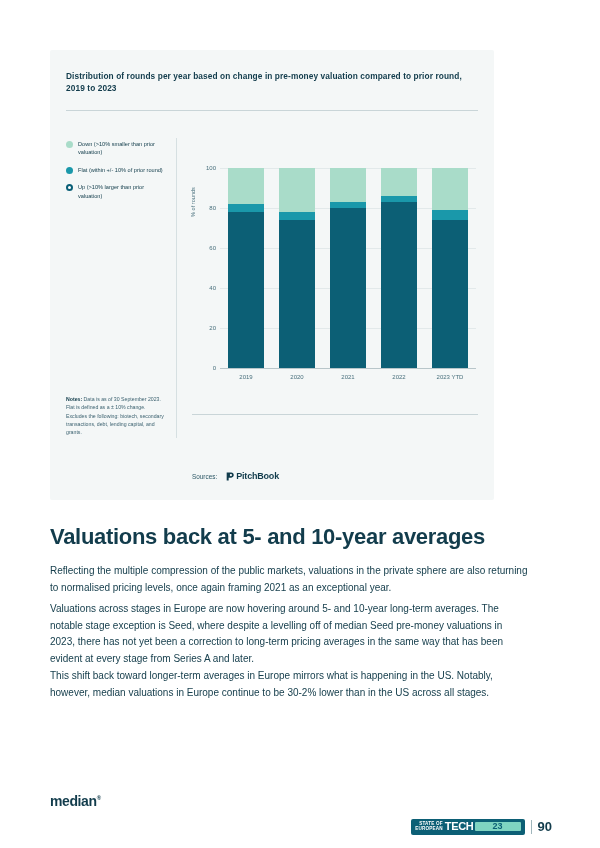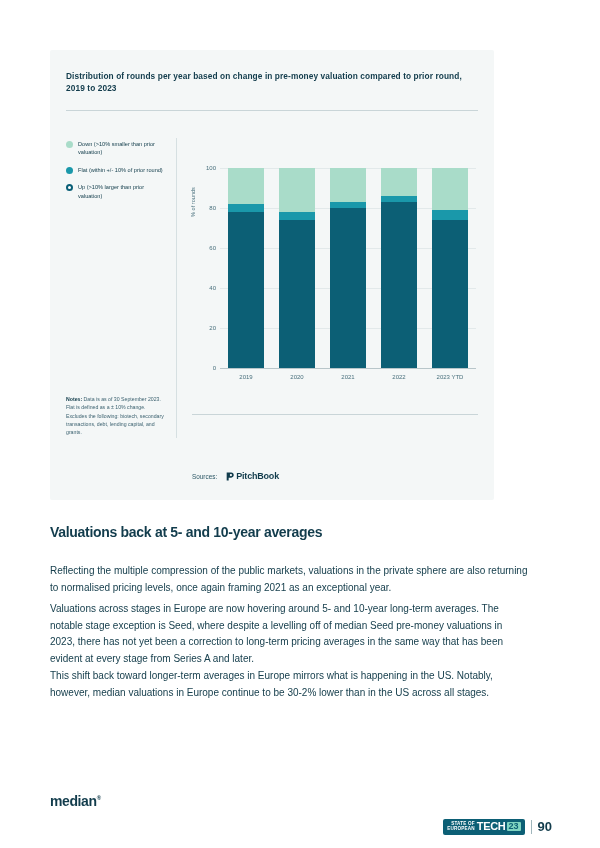--- a/index.html
+++ b/index.html
@@ -209,21 +209,21 @@
     color: #49707d;
     text-align: center;
     transform: translateX(-50%);
   }
 
   
   .headline {
     position: absolute;
     left: 50px;
     top: 524px;
-    font-size: 14px;
+    font-size: 22px;
     font-weight: bold;
     color: #123c4c;
     letter-spacing: -0.3px;
   }
   .para {
     position: absolute;
     left: 50px;
     width: 478px;
     font-size: 10px;
     line-height: 1.65;
@@ -275,21 +275,21 @@
     text-align: right;
   }
   .badge .tech {
     font-size: 11px;
     letter-spacing: -0.3px;
   }
   .badge .yr {
     background: #7fd4c1;
     color: #0c5f75;
     font-size: 9px;
-    padding: 0 2px;
+    padding: 0 18px;
     margin-left: 1px;
     border-radius: 1px;
   }
   .page-sep {
     width: 1px;
     height: 14px;
     background: #9fb6bc;
     margin: 0 6px;
   }
   .page-num {

